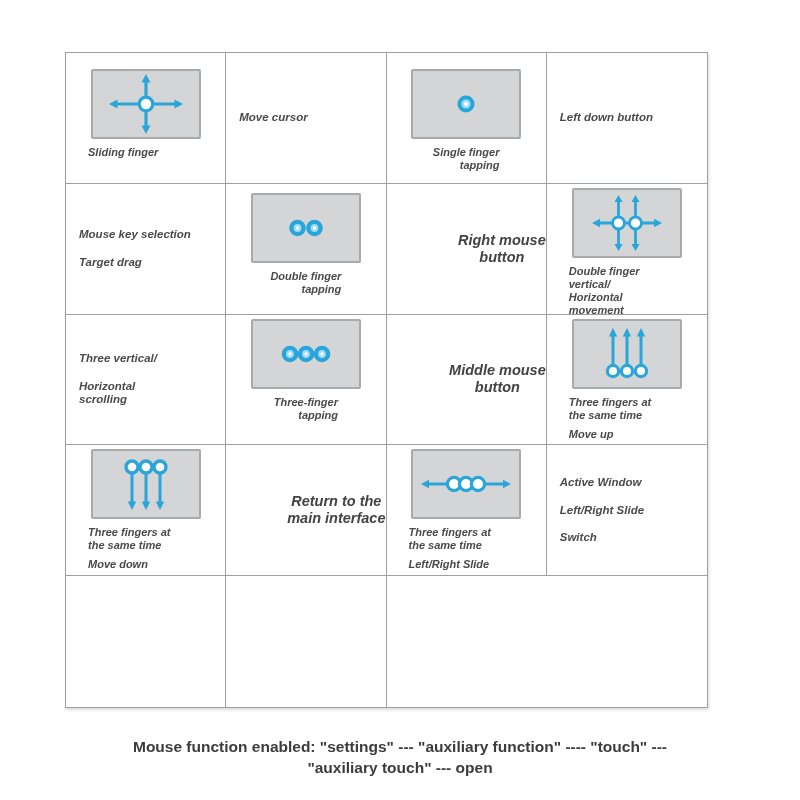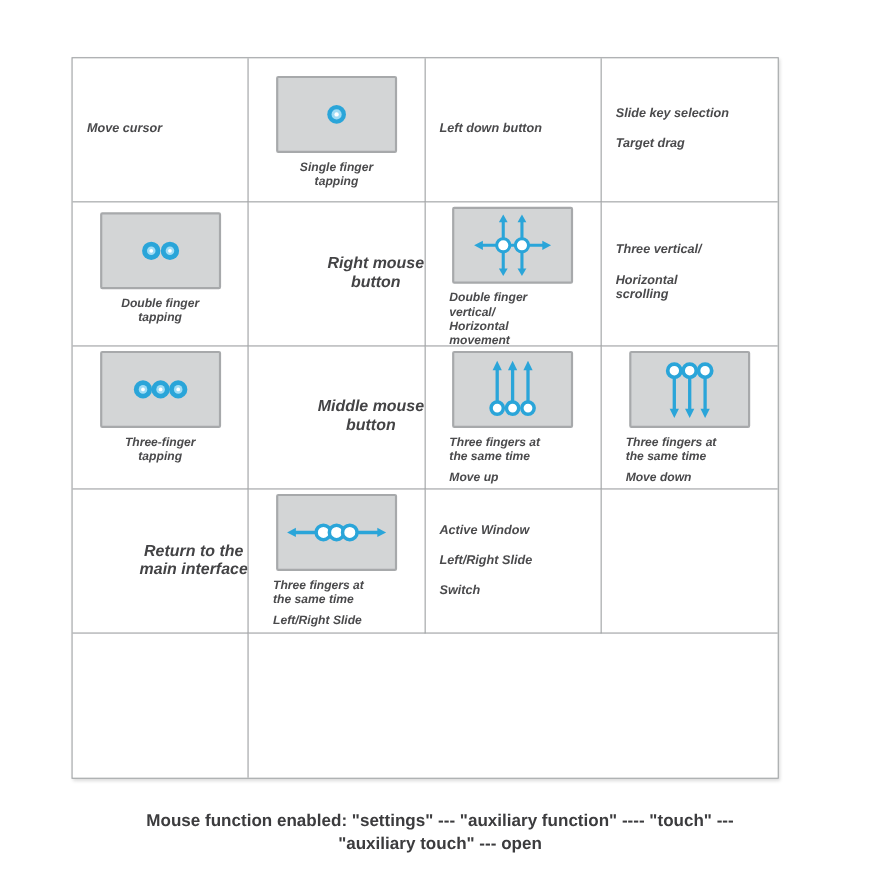--- a/index.html
+++ b/index.html
@@ -17,21 +17,21 @@
   .cell{border-right:1.5px solid #9DA0A2;border-bottom:1.5px solid #9DA0A2;overflow:hidden;box-sizing:border-box;font-style:italic;}
   .cell:nth-child(4n){border-right:none;}
   .cell:nth-child(n+17){border-bottom:none;}
 
   .gcell{display:flex;flex-direction:column;align-items:center;}
   .pad{
     width:110px;height:70px;flex:0 0 auto;background:#D3D5D6;border:2px solid #A7A9AB;
     border-radius:2px;display:flex;align-items:center;justify-content:center;box-sizing:border-box;
   }
   .mt-a{margin-top:16px;}.mt-b{margin-top:9px;}.mt-c{margin-top:4px;}
-  .gcap{margin-top:7px;font-size:11px;font-weight:bold;color:#4A4A4C;line-height:13px;white-space:pre-line;text-align:center;}
+  .gcap{margin-top:7px;font-size:11px;font-weight:bold;color:#4A4A4C;line-height:13px;white-space:pre-line;text-align:right;}
   .gsub{margin-top:6px;font-size:11px;font-weight:bold;color:#4A4A4C;line-height:13px;white-space:pre-line;text-align:center;}
   .gcell.left-align .gcap,.gcell.left-align .gsub{align-self:flex-start;text-align:left;padding-left:22px;}
 
   .fcell{display:flex;flex-direction:column;justify-content:center;padding:0 10px 0 13px;}
   .fcell p{margin:7px 0;font-size:11.5px;font-weight:bold;color:#4A4A4C;line-height:13.5px;white-space:pre-line;}
   .fbig{align-items:flex-end;text-align:center;padding:0;}
   .fbig p{font-size:14.5px;color:#434345;line-height:17px;}
 
   .ico line{stroke:#2AA5D9;}
   .ico polygon{fill:#2AA5D9;}
@@ -39,40 +39,54 @@
   .footer{
     position:absolute;left:0;top:736px;width:100%;text-align:center;
     font-size:15.5px;font-weight:bold;color:#3C3C3E;line-height:21px;
   }
 </style>
 </head>
 <body>
 
 <div class="gesture-table">
 
+  <div class="cell gcell left-align">
+    <div class="pad mt-a">
+      <svg class="ico" width="106" height="66" viewBox="0 0 106 66">
+        <line x1="53" y1="9" x2="53" y2="57" stroke-width="3.2"></line>
+        <polygon points="53,3 48.5,11.5 57.5,11.5"></polygon>
+        <polygon points="53,63 48.5,54.5 57.5,54.5"></polygon>
+        <line x1="23" y1="33" x2="83" y2="33" stroke-width="3.2"></line>
+        <polygon points="16,33 24.5,28.5 24.5,37.5"></polygon>
+        <polygon points="90,33 81.5,28.5 81.5,37.5"></polygon>
+        <circle cx="53" cy="33" r="6.8" fill="#ffffff" stroke="#2AA5D9" stroke-width="3.2"></circle>
+      </svg>
+    </div>
+    <div class="gcap">Sliding finger</div>
+  </div>
   <div class="cell fcell">
     <p>Move cursor</p>
   </div>
   <div class="cell gcell">
     <div class="pad mt-a">
       <svg class="ico" width="106" height="66" viewBox="0 0 106 66">
         <circle cx="53" cy="33" r="8.5" fill="#2AA5D9"></circle>
         <circle cx="53" cy="33" r="4.6" fill="#9FDCF5"></circle>
         <circle cx="53" cy="33" r="2" fill="#ffffff"></circle>
       </svg>
     </div>
     <div class="gcap">Single finger
 tapping</div>
   </div>
   <div class="cell fcell">
     <p>Left down button</p>
   </div>
 
   <div class="cell fcell">
-    <p>Slide key selection</p>
+    <p>Mouse key selection</p>
     <p>Target drag</p>
   </div>
   <div class="cell gcell">
     <div class="pad mt-b">
       <svg class="ico" width="106" height="66" viewBox="0 0 106 66">
         <circle cx="44.5" cy="33" r="8.3" fill="#2AA5D9"></circle>
         <circle cx="44.5" cy="33" r="3.9" fill="#9FDCF5"></circle>
         <circle cx="44.5" cy="33" r="1.7" fill="#ffffff"></circle>
         <circle cx="61.5" cy="33" r="8.3" fill="#2AA5D9"></circle>
         <circle cx="61.5" cy="33" r="3.9" fill="#9FDCF5"></circle>

